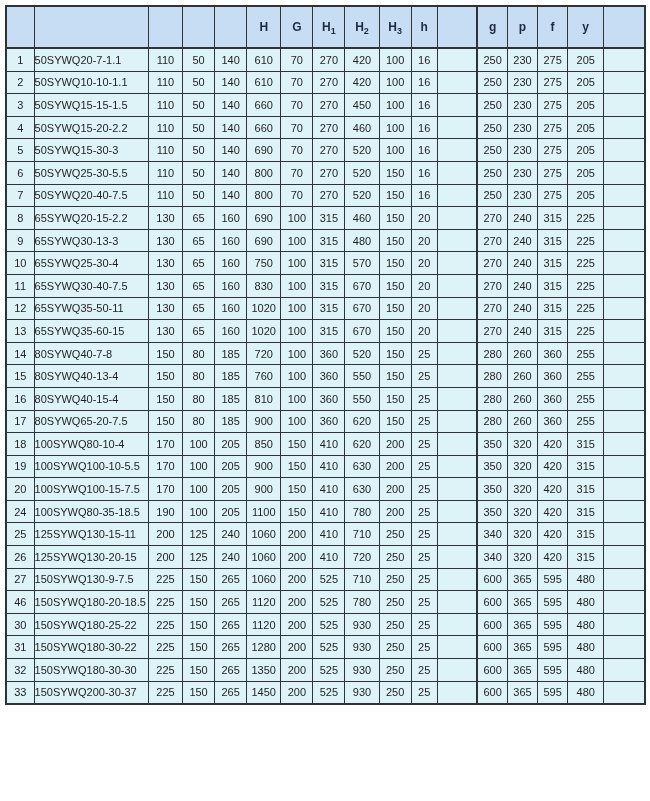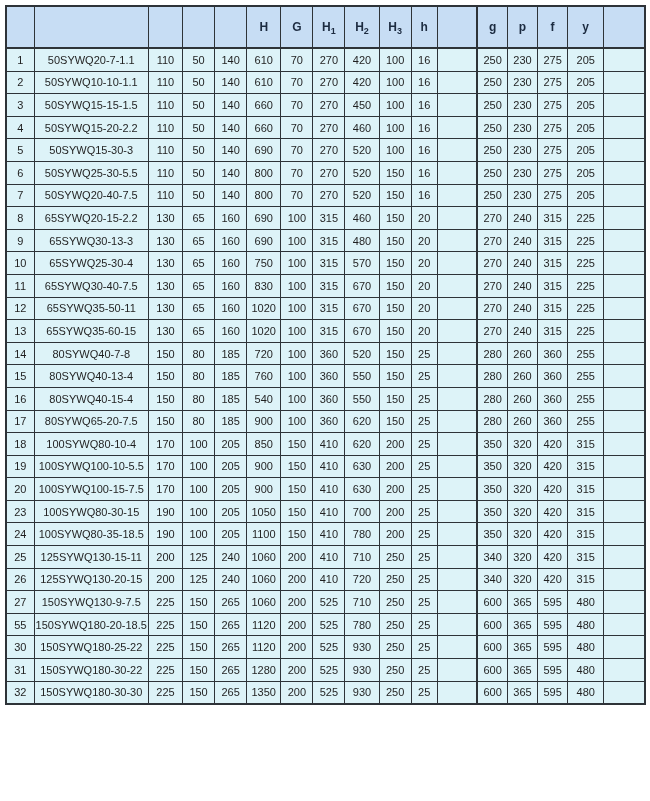--- a/index.html
+++ b/index.html
@@ -44,21 +44,21 @@
     font-size: 9px;
     line-height: 0;
   }
   table.spec tbody td {
     background: #ddf3f8;
     height: 21.6px;
     font-size: 11px;
     color: #1f1f1f;
   }
   table.spec tbody td.model {
-    text-align: center;
+    text-align: left;
   }
   
   table.spec th.thick-left,
   table.spec td.thick-left {
     border-left-width: 2px;
   }
 </style>
 </head>
 <body>
 
@@ -389,21 +389,21 @@
           <td>360</td>
           <td>255</td>
           <td></td>
         </tr>
         <tr>
           <td>16</td>
           <td class="model">80SYWQ40-15-4</td>
           <td>150</td>
           <td>80</td>
           <td>185</td>
-          <td>540</td>
+          <td>810</td>
           <td>100</td>
           <td>360</td>
           <td>550</td>
           <td>150</td>
           <td>25</td>
           <td></td>
           <td class="thick-left">280</td>
           <td>260</td>
           <td>360</td>
           <td>255</td>
@@ -469,39 +469,20 @@
         <tr>
           <td>20</td>
           <td class="model">100SYWQ100-15-7.5</td>
           <td>170</td>
           <td>100</td>
           <td>205</td>
           <td>900</td>
           <td>150</td>
           <td>410</td>
           <td>630</td>
-          <td>200</td>
-          <td>25</td>
-          <td></td>
-          <td class="thick-left">350</td>
-          <td>320</td>
-          <td>420</td>
-          <td>315</td>
-          <td></td>
-        </tr>
-        <tr>
-          <td>23</td>
-          <td class="model">100SYWQ80-30-15</td>
-          <td>190</td>
-          <td>100</td>
-          <td>205</td>
-          <td>1050</td>
-          <td>150</td>
-          <td>410</td>
-          <td>700</td>
           <td>200</td>
           <td>25</td>
           <td></td>
           <td class="thick-left">350</td>
           <td>320</td>
           <td>420</td>
           <td>315</td>
           <td></td>
         </tr>
         <tr>
@@ -574,21 +555,21 @@
           <td>250</td>
           <td>25</td>
           <td></td>
           <td class="thick-left">600</td>
           <td>365</td>
           <td>595</td>
           <td>480</td>
           <td></td>
         </tr>
         <tr>
-          <td>55</td>
+          <td>46</td>
           <td class="model">150SYWQ180-20-18.5</td>
           <td>225</td>
           <td>150</td>
           <td>265</td>
           <td>1120</td>
           <td>200</td>
           <td>525</td>
           <td>780</td>
           <td>250</td>
           <td>25</td>
@@ -637,20 +618,39 @@
           <td>480</td>
           <td></td>
         </tr>
         <tr>
           <td>32</td>
           <td class="model">150SYWQ180-30-30</td>
           <td>225</td>
           <td>150</td>
           <td>265</td>
           <td>1350</td>
+          <td>200</td>
+          <td>525</td>
+          <td>930</td>
+          <td>250</td>
+          <td>25</td>
+          <td></td>
+          <td class="thick-left">600</td>
+          <td>365</td>
+          <td>595</td>
+          <td>480</td>
+          <td></td>
+        </tr>
+        <tr>
+          <td>33</td>
+          <td class="model">150SYWQ200-30-37</td>
+          <td>225</td>
+          <td>150</td>
+          <td>265</td>
+          <td>1450</td>
           <td>200</td>
           <td>525</td>
           <td>930</td>
           <td>250</td>
           <td>25</td>
           <td></td>
           <td class="thick-left">600</td>
           <td>365</td>
           <td>595</td>
           <td>480</td>

